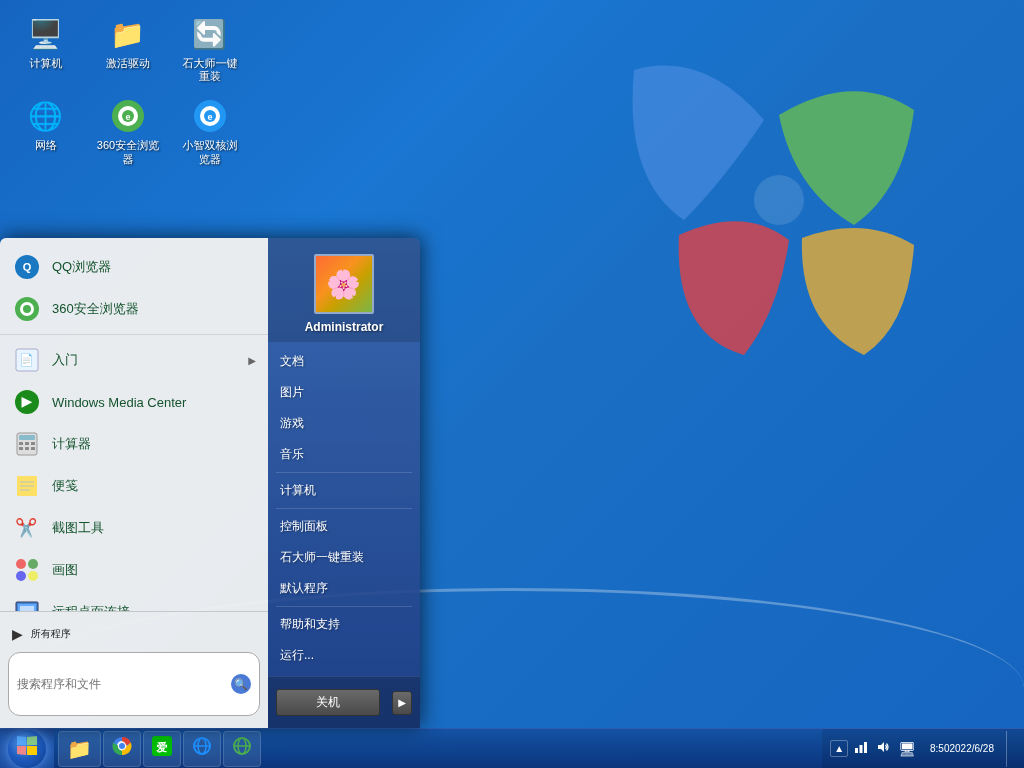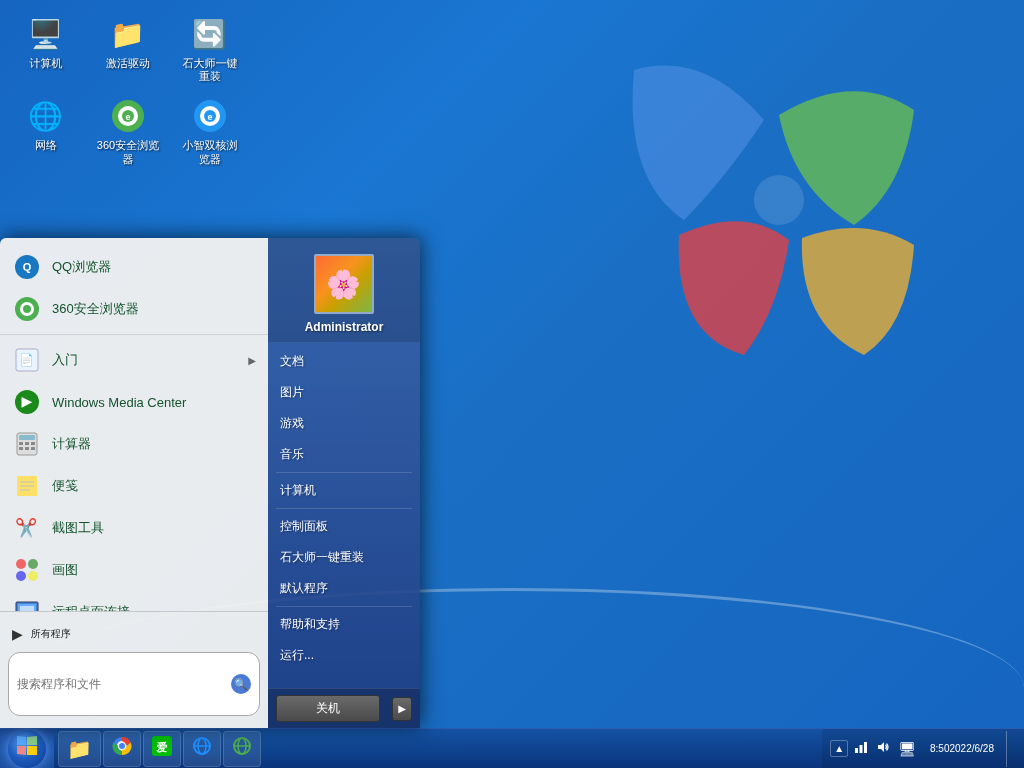--- a/index.html
+++ b/index.html
@@ -359,21 +359,21 @@
 
     .right-divider {
       height: 1px;
       background: rgba(255,255,255,0.15);
       margin: 2px 8px;
     }
 
     .shutdown-bar {
       display: flex;
       align-items: center;
-      padding: 6px 8px;
+      padding: 12px 8px;
       background: rgba(0,0,0,0.2);
       border-top: 1px solid rgba(255,255,255,0.1);
       gap: 12px;
     }
 
     .shutdown-btn {
       flex: 1;
       background: linear-gradient(to bottom, #6a6a6a, #4a4a4a);
       color: white;
       border: 1px solid #333;

